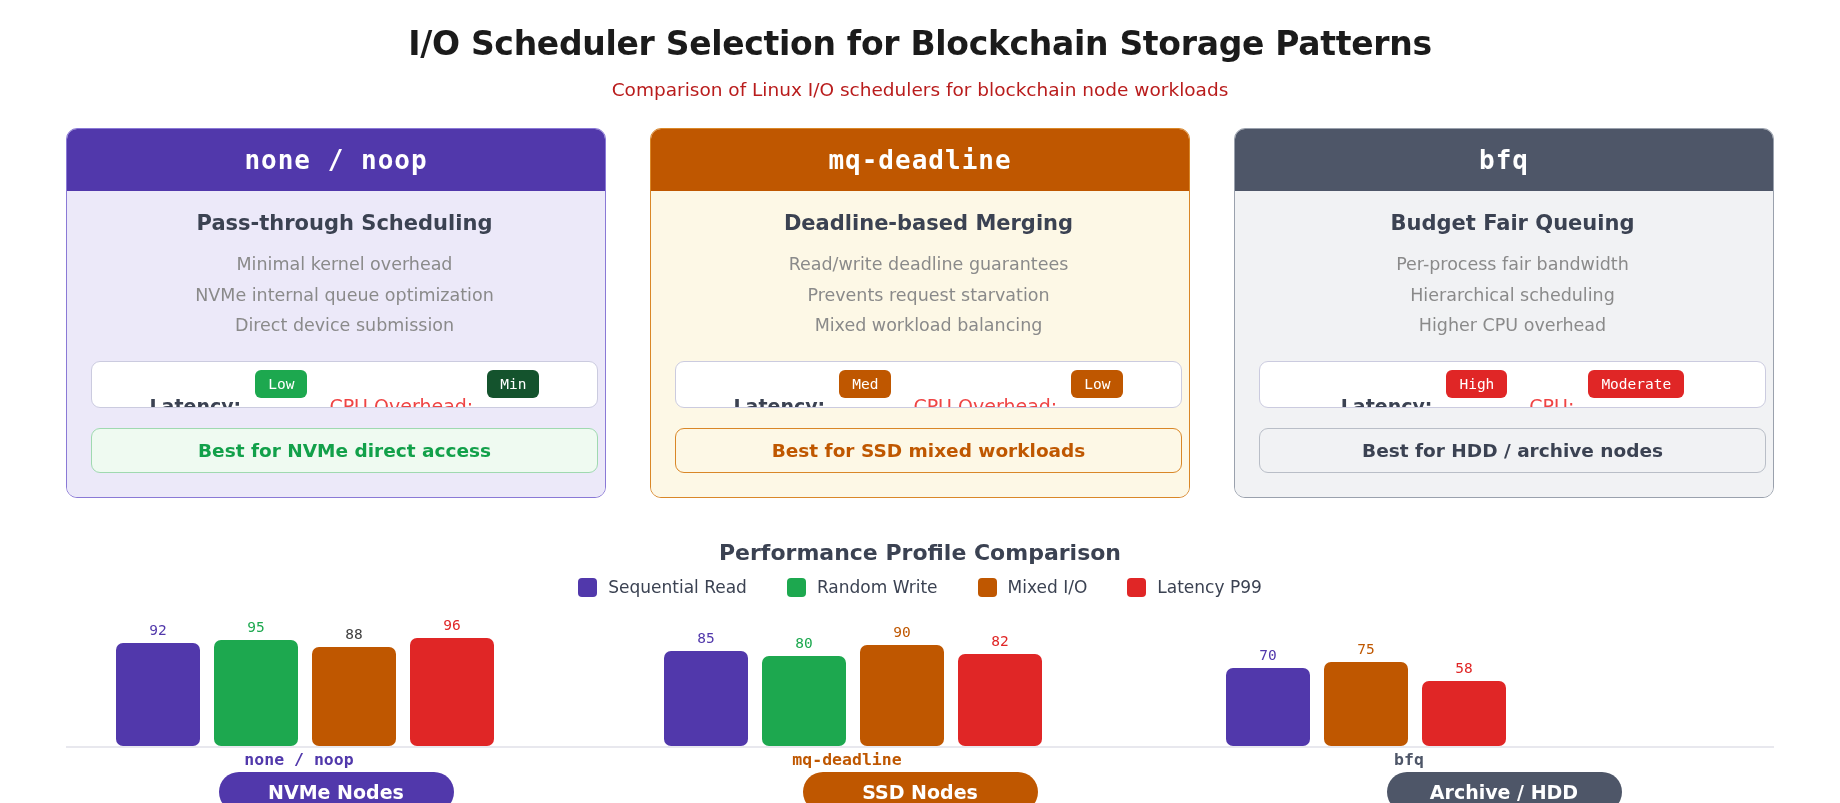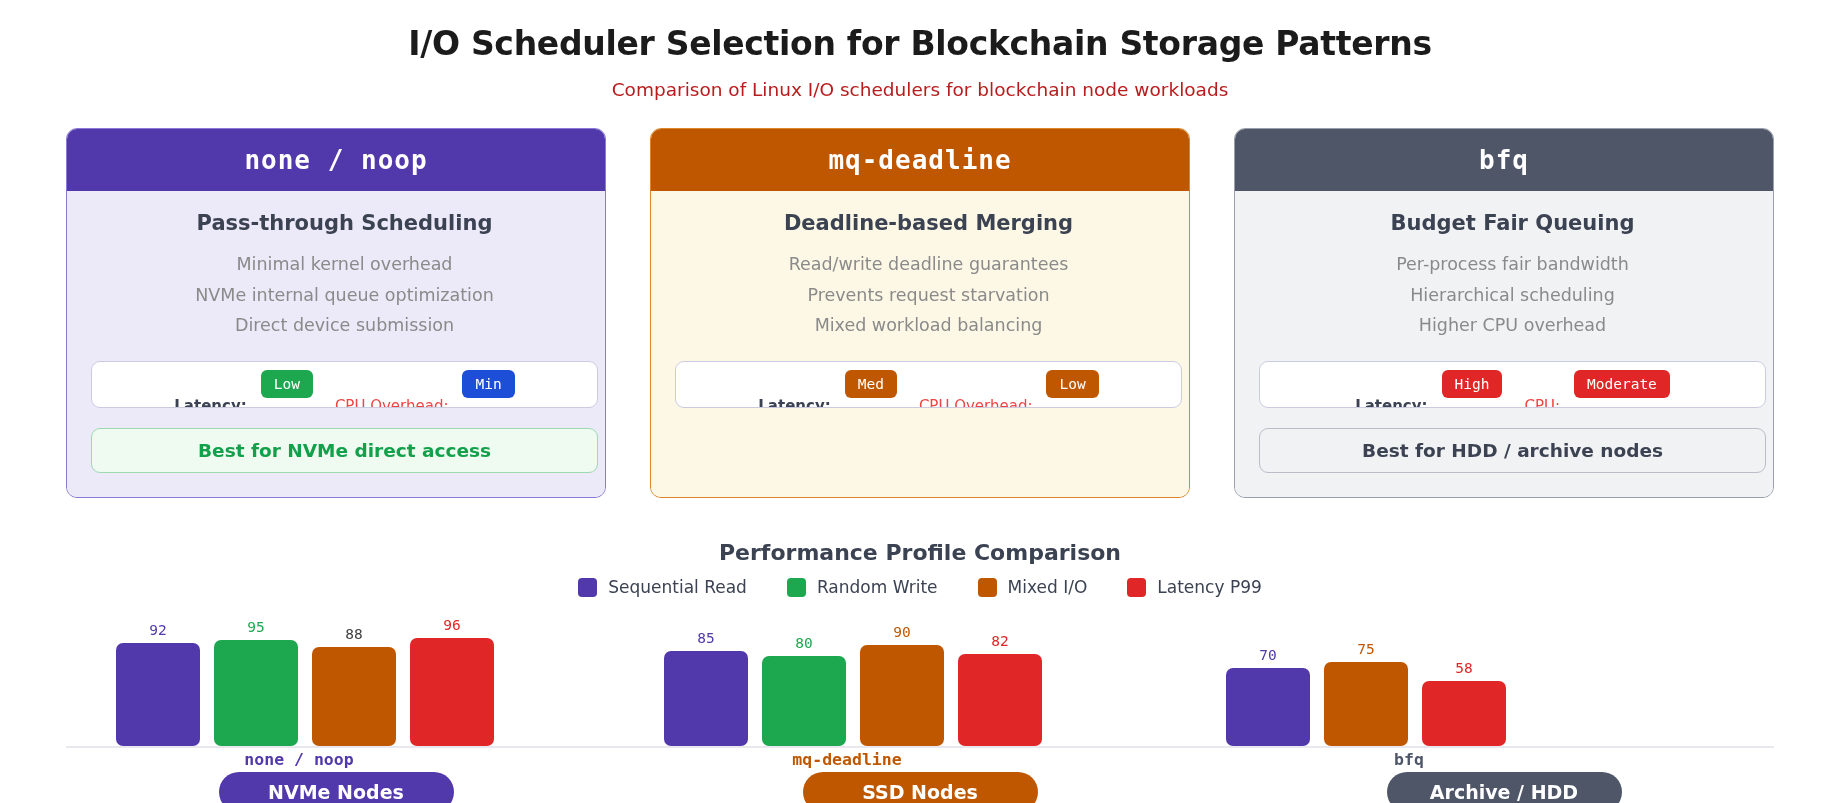--- a/index.html
+++ b/index.html
@@ -99,21 +99,21 @@
     background: #ffffff;
     border: 1.4px solid #cbcbdf;
     display: flex;
     align-items: center;
     justify-content: center;
     gap: 0px;
     overflow: hidden;
     white-space: nowrap;
   }
   .metric-label {
-    font-size: 15px;
+    font-size: 19px;
     font-weight: bold;
     color: #3b4252;
     margin-top: 44px;
   }
   .metric-label.plain {
     font-weight: normal;
     color: #ef4444;
     margin-left: 22px;
   }
   .badge {
@@ -264,39 +264,40 @@
       <div class="card-header" style="background: rgb(81, 56, 171);">none / noop</div>
       <div class="card-body" style="background: rgb(236, 233, 249);">
         <div class="card-subtitle">Pass-through Scheduling</div>
         <div class="card-line">Minimal kernel overhead</div>
         <div class="card-line">NVMe internal queue optimization</div>
         <div class="card-line">Direct device submission</div>
         <div class="metrics-box">
           <span class="metric-label">Latency:</span>
           <span class="badge" id="b0a" style="background: rgb(29, 168, 79);">Low</span>
           <span class="metric-label plain">CPU Overhead:</span>
-          <span class="badge" id="b0b" style="background: #1d4ed8;">Min</span>
+          <span class="badge" id="b0b" style="background: #14532d;">Min</span>
         </div>
         <div class="rec-box" id="r0" style="background: rgb(239, 250, 241); border: 1.4px solid rgb(159, 217, 176); color: rgb(18, 160, 74);">Best for NVMe direct access</div>
       </div>
     </div>
 
     <div class="card" id="card1" style="border-color: rgb(217, 135, 40);">
       <div class="card-header" style="background: rgb(191, 87, 0);">mq-deadline</div>
       <div class="card-body" style="background: rgb(253, 248, 230);">
         <div class="card-subtitle">Deadline-based Merging</div>
         <div class="card-line">Read/write deadline guarantees</div>
         <div class="card-line">Prevents request starvation</div>
         <div class="card-line">Mixed workload balancing</div>
         <div class="metrics-box">
           <span class="metric-label">Latency:</span>
           <span class="badge" id="b1a" style="background: rgb(191, 87, 0);">Med</span>
           <span class="metric-label plain">CPU Overhead:</span>
           <span class="badge" id="b1b" style="background: rgb(191, 87, 0);">Low</span>
         </div>
+        <div class="rec-box" id="r1" style="background: rgb(253, 248, 230); border: 1.4px solid rgb(217, 135, 40); color: rgb(191, 87, 0);">Best for SSD mixed workloads</div>
       </div>
     </div>
 
     <div class="card" id="card2" style="border-color: rgb(154, 161, 173);">
       <div class="card-header" style="background: rgb(78, 86, 104);">bfq</div>
       <div class="card-body" style="background: rgb(241, 242, 244);">
         <div class="card-subtitle">Budget Fair Queuing</div>
         <div class="card-line">Per-process fair bandwidth</div>
         <div class="card-line">Hierarchical scheduling</div>
         <div class="card-line">Higher CPU overhead</div>

